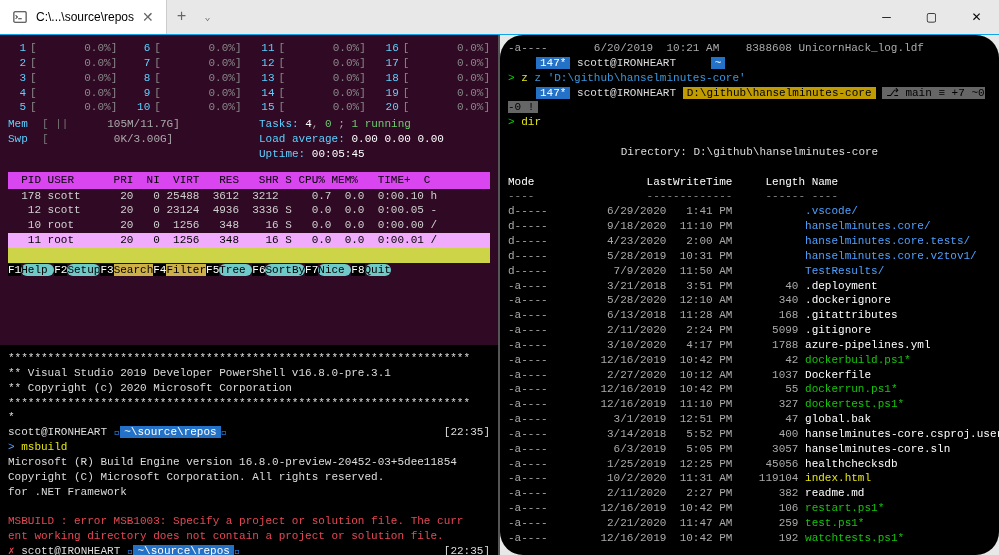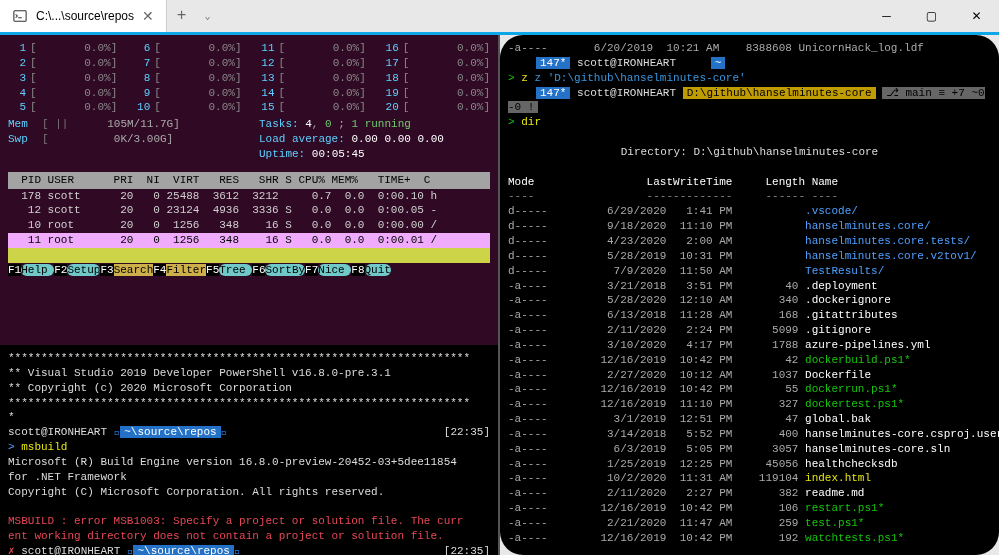--- a/index.html
+++ b/index.html
@@ -1,18 +1,18 @@
 <!DOCTYPE html>
 <html><head>
 <meta charset="utf-8">
 <style>
   * { margin: 0; padding: 0; box-sizing: border-box; }
   body { font-family: Consolas, 'Courier New', monospace; font-size: 11px; background: #e8e8e8; width: 999px; height: 555px; overflow: hidden; position: relative; }
   
-  .titlebar { height: 35px; background: #e8e8e8; display: flex; align-items: center; border-bottom: 3px solid #0ea5e9; }
+  .titlebar { height: 35px; background: #e8e8e8; display: flex; align-items: center; border-bottom: 1px solid #0ea5e9; }
   .tab-area { display: flex; align-items: center; height: 100%; }
   .tab { height: 100%; padding: 0 12px; display: flex; align-items: center; background: #fff; border-right: 1px solid #ccc; font-family: 'Segoe UI', sans-serif; font-size: 12px; gap: 8px; }
   .tab-close { font-size: 14px; color: #666; cursor: pointer; }
   .tab-icon { width: 16px; height: 16px; display: inline-flex; align-items: center; justify-content: center; }
   .add-tab { padding: 0 10px; font-size: 16px; color: #666; cursor: pointer; }
   .drop-tab { padding: 0 8px; font-size: 10px; color: #666; cursor: pointer; }
   .window-controls { margin-left: auto; display: flex; height: 100%; }
   .win-btn { width: 45px; height: 100%; display: flex; align-items: center; justify-content: center; font-family: 'Segoe UI', sans-serif; font-size: 12px; cursor: pointer; }
   
   .panes { display: flex; height: calc(555px - 35px); }
@@ -28,21 +28,21 @@
   .cpu-pct { color: #888; }
   .mem-row { display: flex; gap: 6px; }
   .mem-label { color: #5dd0ff; width: 28px; }
   .mem-bar { color: #777; flex: 0.5; }
   .mem-val { color: #aaa; }
   .sys-col { color: #5dd0ff; }
   .sys-val { color: #aaa; }
   .task-green { color: #6fc96f; }
   .white { color: #fff; }
   
-  .htop-header { background: #a3a3a3; color: #000; padding: 1px 0; white-space: pre; }
+  .htop-header { background: #d946ef; color: #000; padding: 1px 0; white-space: pre; }
   .proc-row { white-space: pre; color: #d0d0d0; }
   .proc-highlight { background: #f0abfc; color: #000; }
   .proc-yellow { background: #cdd447; color: #000; }
   .fn-bar { white-space: pre; background: #300a24; }
   .fn-key { background: #000; color: #fff; }
   .fn-label { background: #6fc9c9; color: #000; border-radius: 6px; }
   .fn-label-y { background: #cdb04a; color: #000; }
   
   
   .pwsh { flex: 1; background: #000; color: #ddd; padding: 6px 8px; line-height: 1.35; overflow: hidden; }
@@ -240,22 +240,22 @@
       <div class="ast">** Copyright (c) 2020 Microsoft Corporation</div>
       <div class="ast">**********************************************************************</div>
       <div class="ast">*</div>
       <div>
         <span class="prompt-host">scott@IRONHEART</span>
         <span class="prompt-arr1"></span><span class="prompt-seg1">~\source\repos</span><span class="prompt-arr1"></span>
         <span style="float:right">[22:35]</span>
       </div>
       <div><span class="blue-chev">&gt;</span> <span class="cmd-yellow">msbuild</span></div>
       <div>Microsoft (R) Build Engine version 16.8.0-preview-20452-03+5dee11854</div>
+      <div>Copyright (C) Microsoft Corporation. All rights reserved.</div>
       <div>for .NET Framework</div>
-      <div>Copyright (C) Microsoft Corporation. All rights reserved.</div>
       <div>&nbsp;</div>
       <div class="err-text">MSBUILD : error MSB1003: Specify a project or solution file. The curr</div>
       <div class="err-text">ent working directory does not contain a project or solution file.</div>
       <div>
         <span class="err-x">✗</span> <span class="prompt-host">scott@IRONHEART</span>
         <span class="prompt-arr1"></span><span class="prompt-seg1">~\source\repos</span><span class="prompt-arr1"></span>
         <span style="float:right">[22:35]</span>
       </div>
 
     </div>

